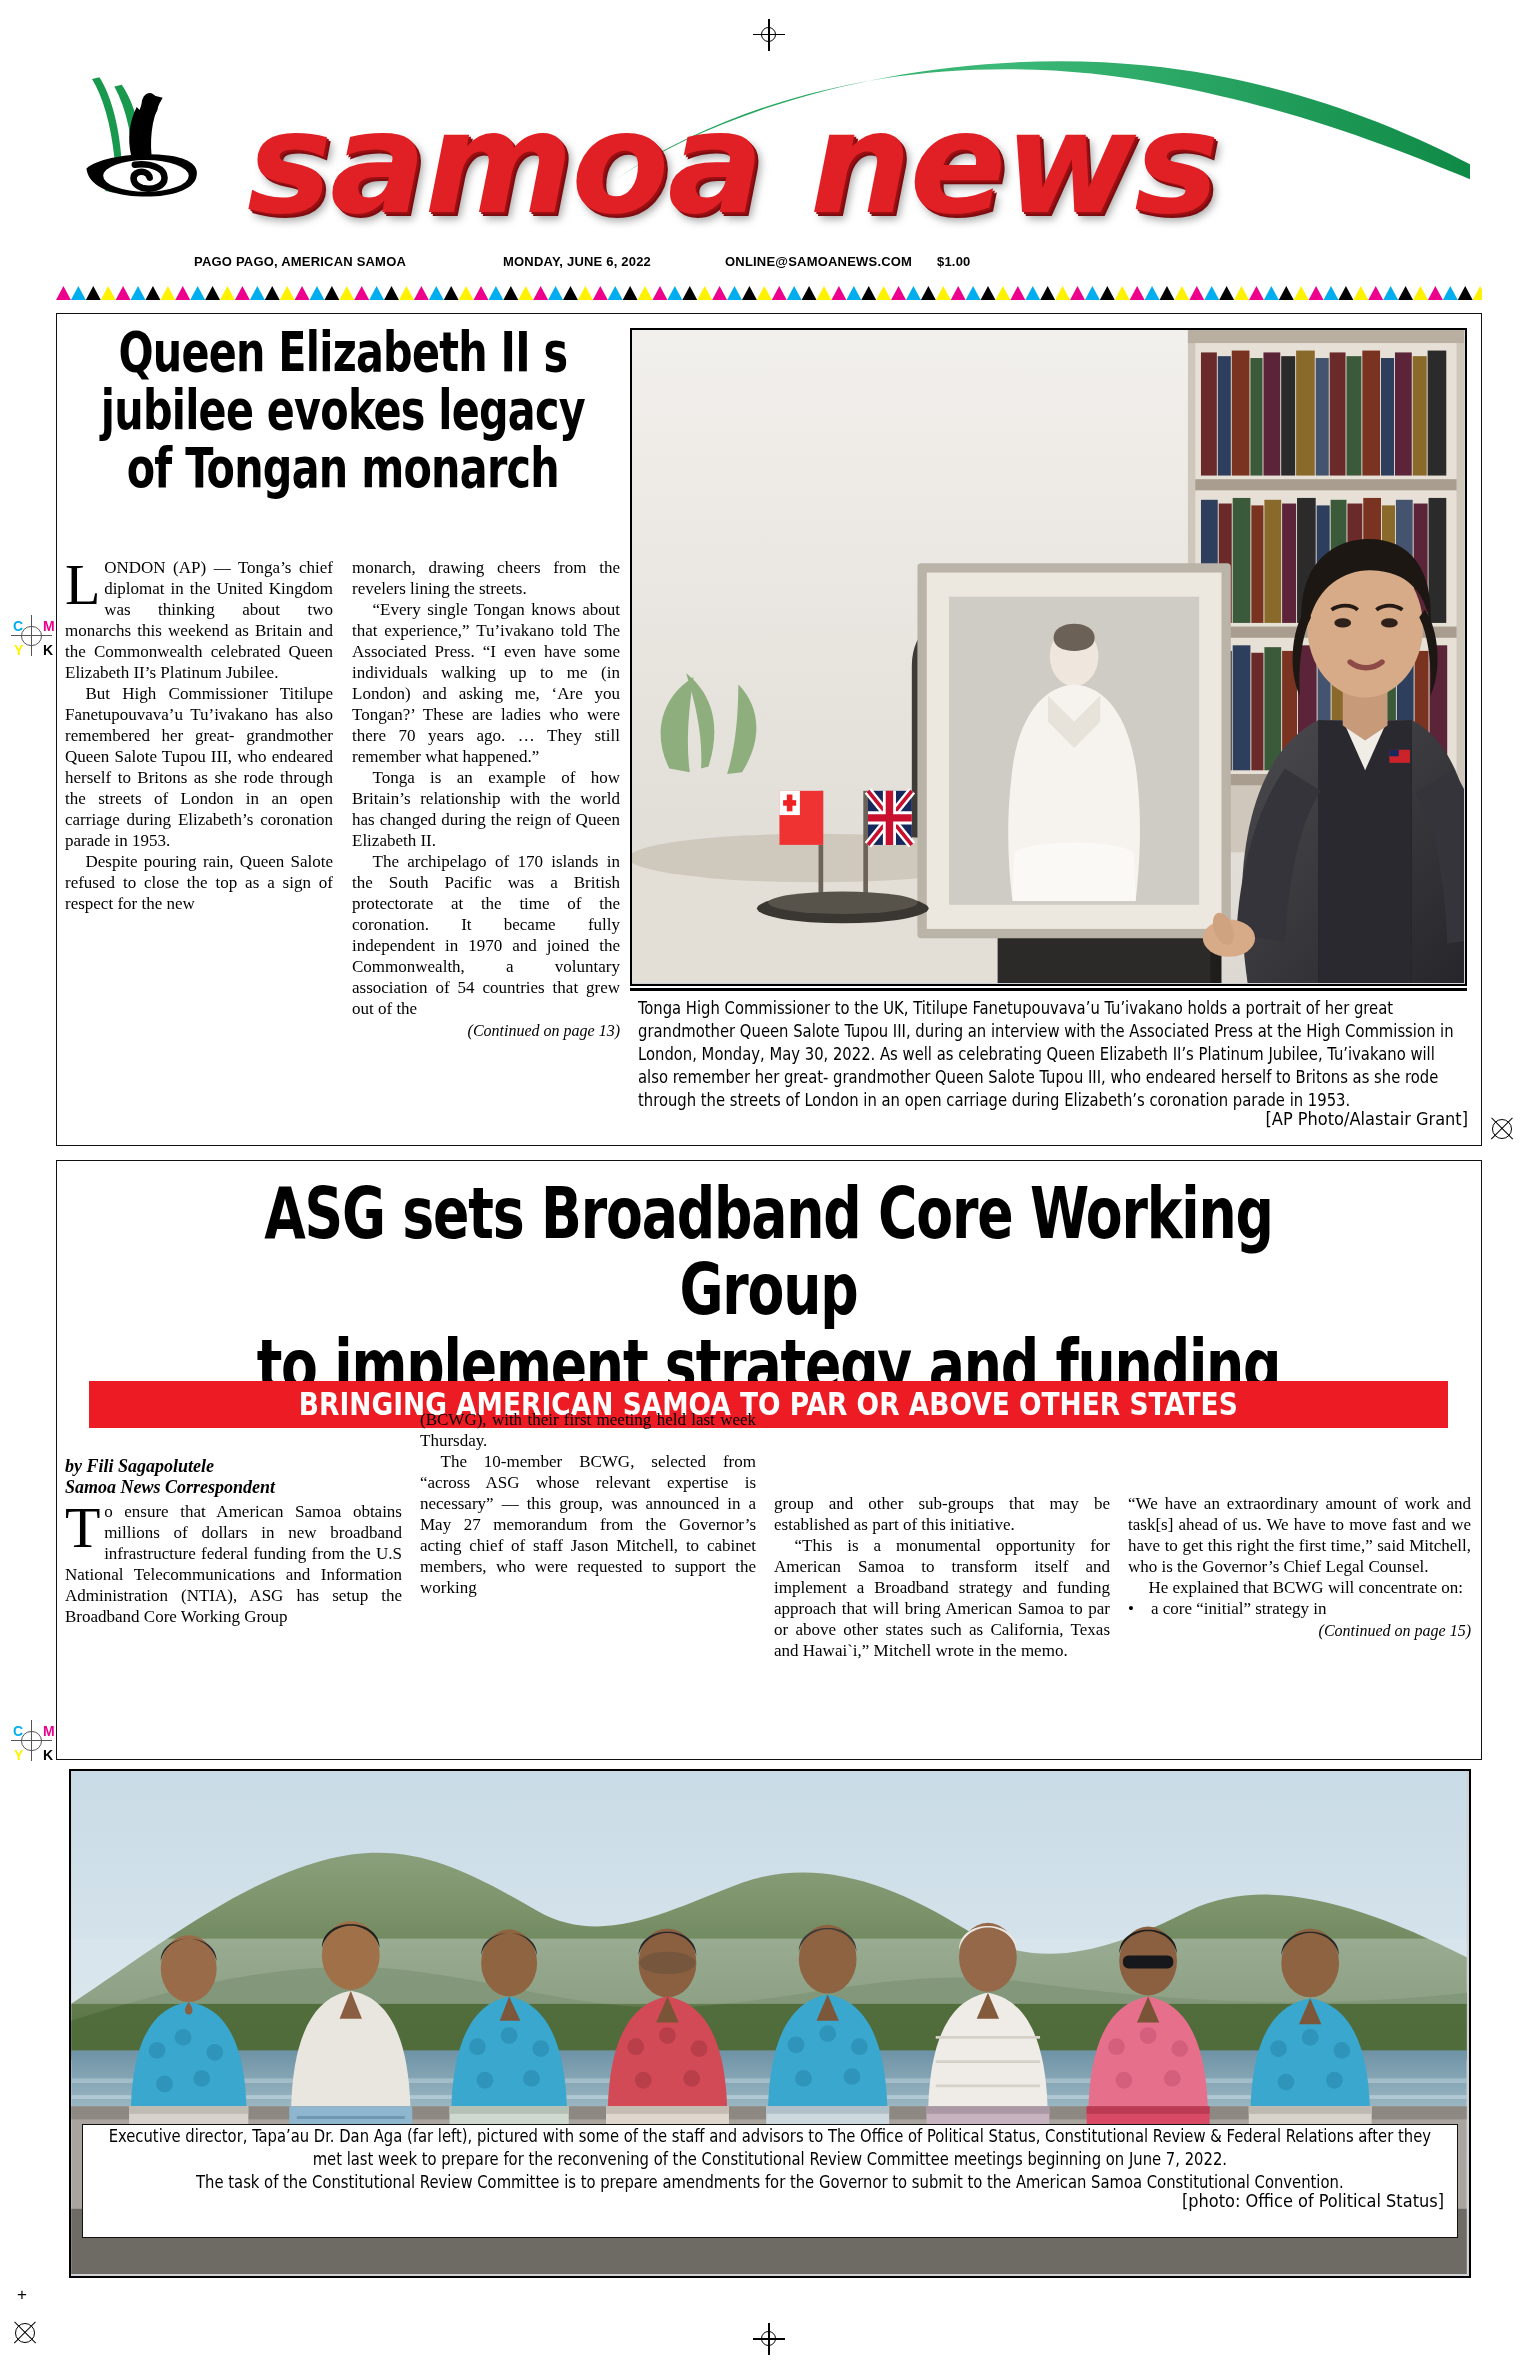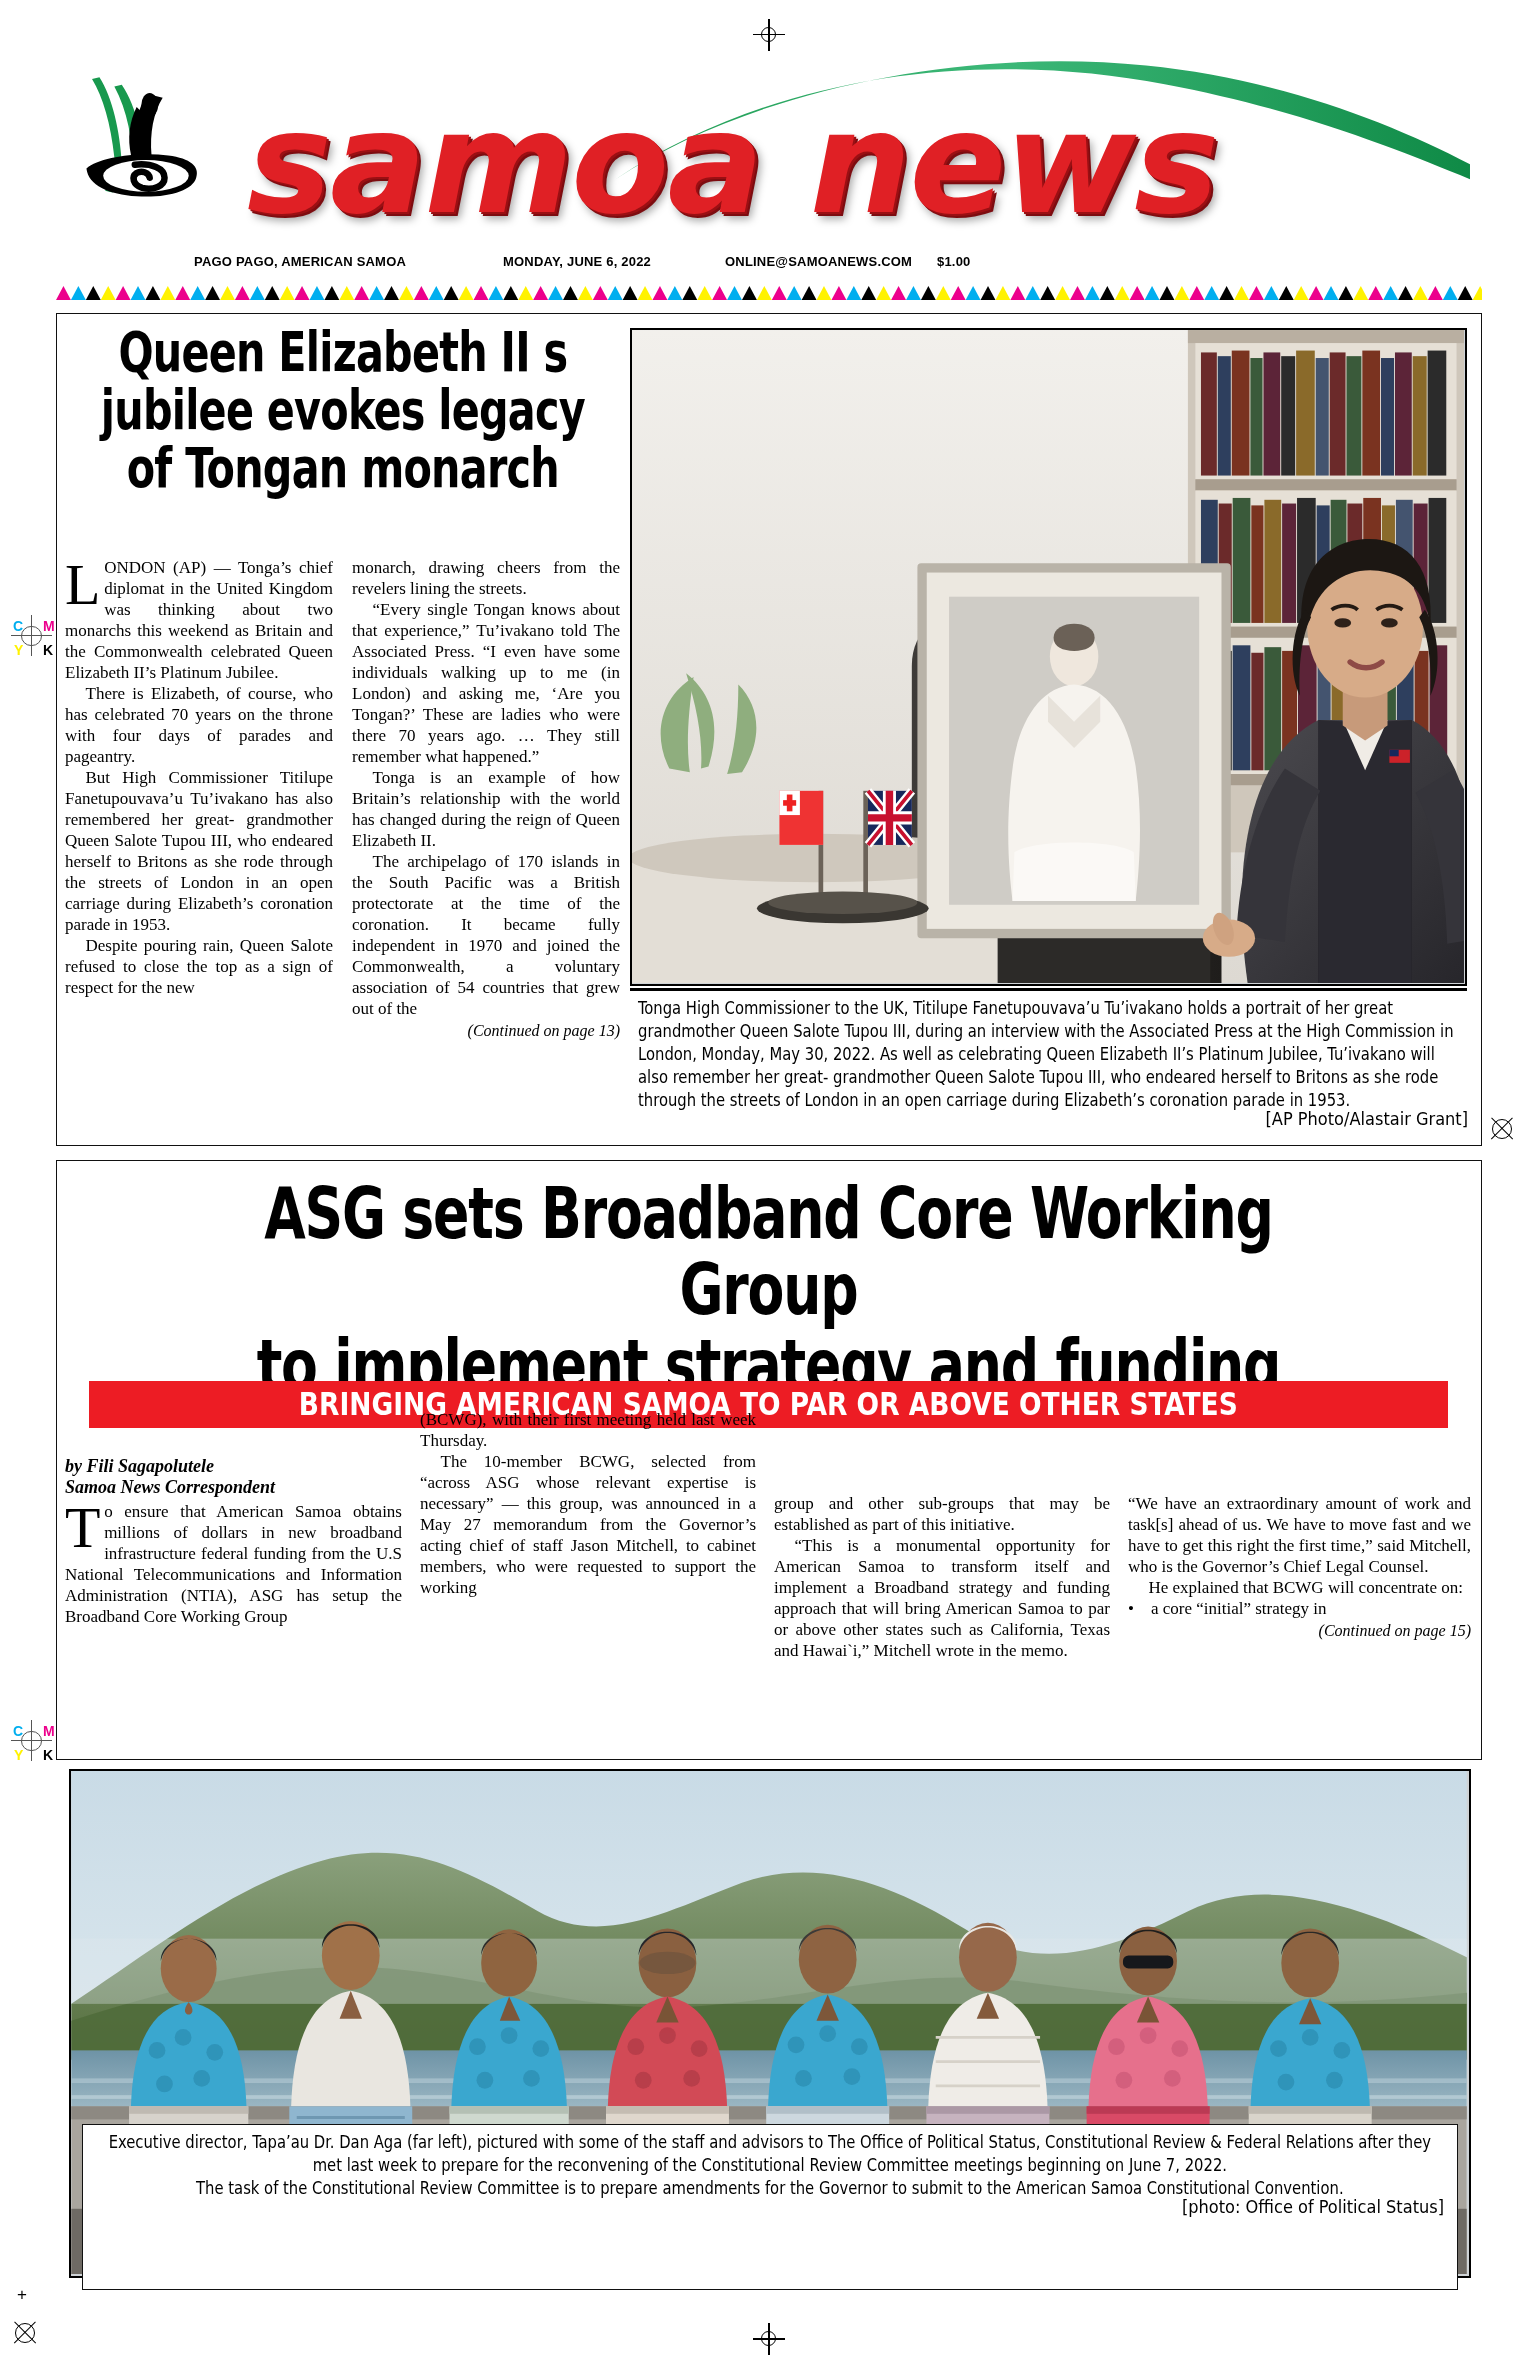--- a/index.html
+++ b/index.html
@@ -350,21 +350,20 @@
   <div class="frame" style="left:56px; top:313px; width:1426px; height:833px;"></div>
 
   <div class="hl-a1">
     <div>Queen Elizabeth II s</div>
     <div>jubilee evokes legacy</div>
     <div>of Tongan monarch</div>
   </div>
 
   <div class="col" style="left:65px; top:557px; width:268px; height:578px;">
     <p class="noind"><span class="dropcap">L</span><span>ONDON (AP) — Tonga’s chief diplomat in the United Kingdom was thinking about two monarchs this weekend as Britain and the Commonwealth celebrated Queen Elizabeth II’s Platinum Jubilee.</span></p>
-    <p>There is Elizabeth, of course, who has celebrated 70 years on the throne with four days of parades and pageantry.</p>
     <p>But High Commissioner Titilupe Fanetupouvava’u Tu’ivakano has also remembered her great- grandmother Queen Salote Tupou III, who endeared herself to Britons as she rode through the streets of London in an open carriage during Elizabeth’s coronation parade in 1953.</p>
     <p>Despite pouring rain, Queen Salote refused to close the top as a sign of respect for the new</p>
   </div>
 
   <div class="col" style="left:352px; top:557px; width:268px; height:578px;">
     <p class="noind">monarch, drawing cheers from the revelers lining the streets.</p>
     <p>“Every single Tongan knows about that experience,” Tu’ivakano told The Associated Press. “I even have some individuals walking up to me (in London) and asking me, ‘Are you Tongan?’ These are ladies who were there 70 years ago. … They still remember what happened.”</p>
     <p>Tonga is an example of how Britain’s relationship with the world has changed during the reign of Queen Elizabeth II.</p>
     <p>The archipelago of 170 islands in the South Pacific was a British protectorate at the time of the coronation. It became fully independent in 1970 and joined the Commonwealth, a voluntary association of 54 countries that grew out of the</p>
     <span class="cont">(Continued on page 13)</span>
@@ -728,20 +727,20 @@
             <circle cx="1304" cy="334" r="9"></circle>
               <circle cx="1356" cy="332" r="9"></circle>
           </g>
           <rect x="1264" y="360" width="132" height="110" fill="#d9d4cb"></rect>
           <rect x="1264" y="360" width="132" height="8" fill="#beb9b0"></rect>
         </g>
       </g>
     </svg>
   </div>
 
-  <div class="capbox center" style="left:82px; top:2124px; width:1376px; height:166px; border:1.9px solid #111; padding:6px 13px; box-sizing:border-box;">
+  <div class="capbox center" style="left:82px; top:2124px; width:1376px; height:114px; border:1.9px solid #111; padding:0 13px; box-sizing:border-box;">
     <span class="txt">Executive director, Tapa’au Dr. Dan Aga (far left), pictured with some of the staff and advisors to The Office of Political Status, Constitutional Review &amp; Federal Relations after they met last week to prepare for the reconvening of the Constitutional Review Committee meetings beginning on June 7, 2022.</span>
     <span class="txt">The task of the Constitutional Review Committee is to prepare amendments for the Governor to submit to the American Samoa Constitutional Convention.</span>
     <span class="credit">[photo: Office of Political Status]</span>
   </div>
 
 </div>
 
 
 </body></html>

